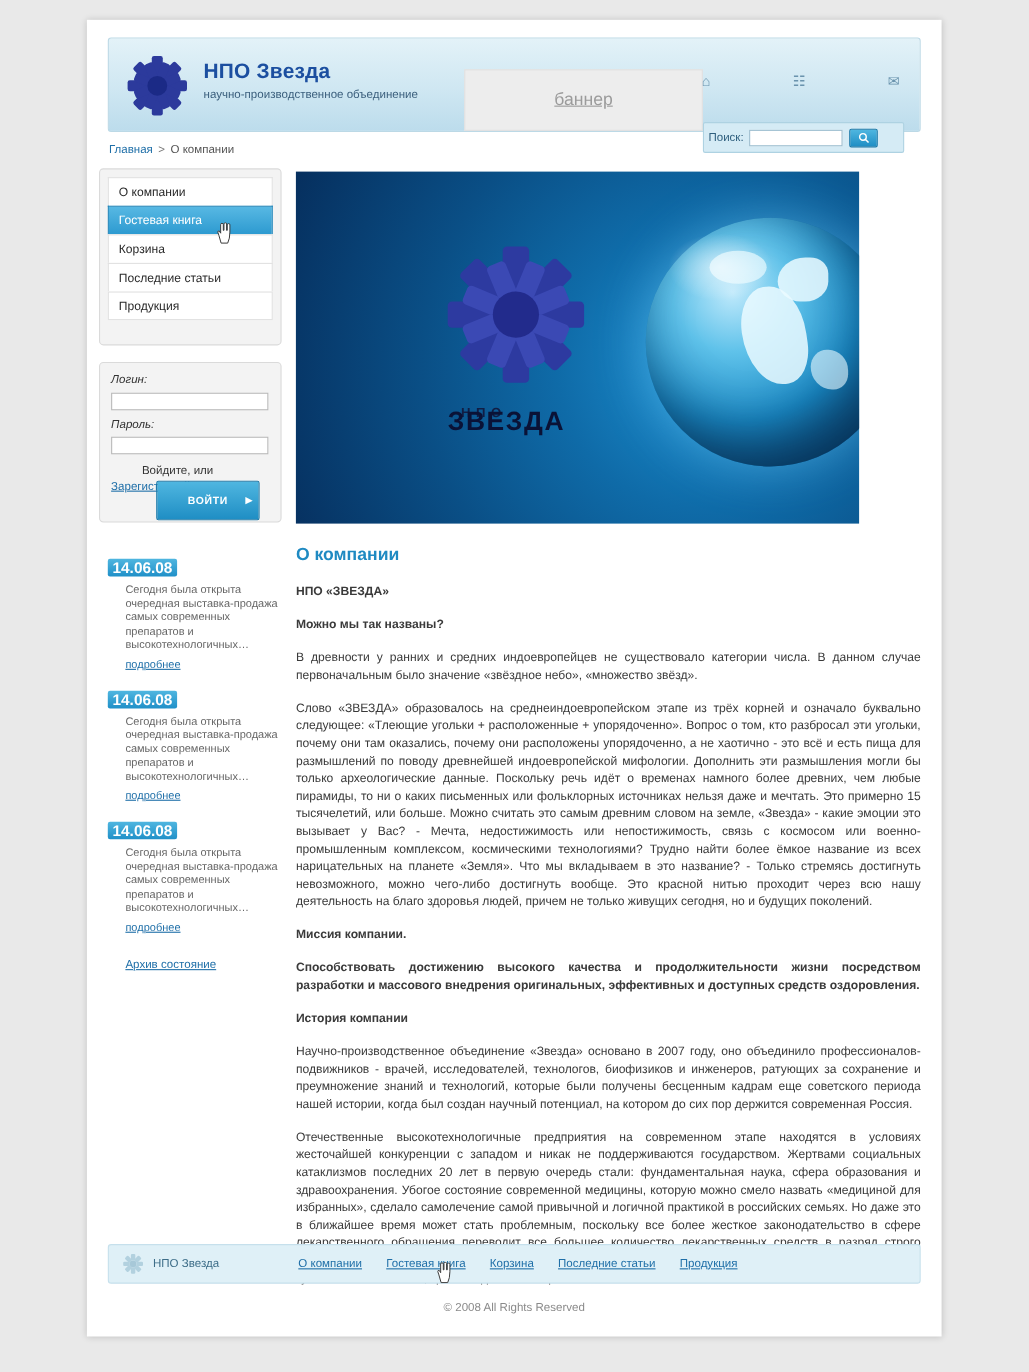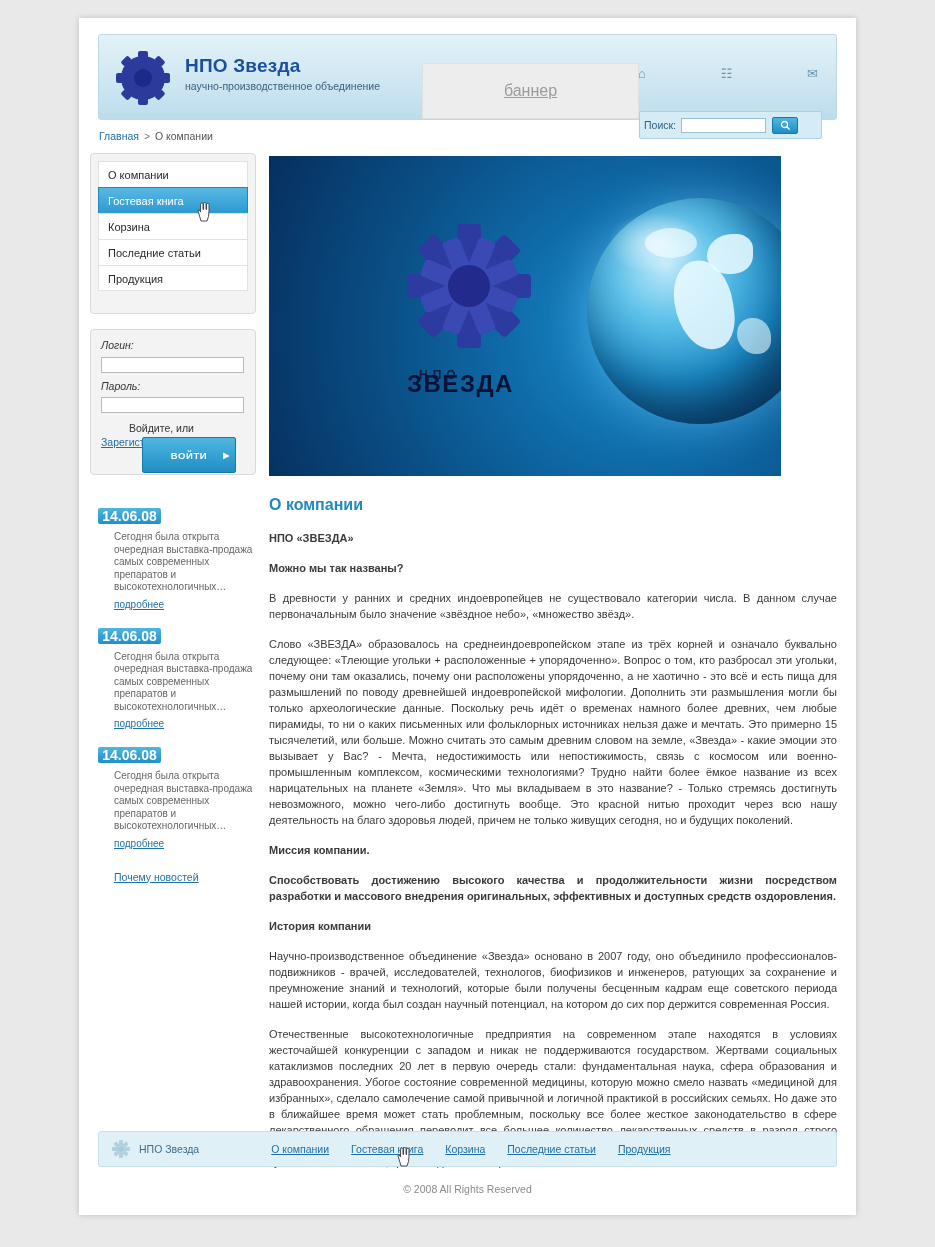--- a/index.html
+++ b/index.html
@@ -392,21 +392,21 @@
       <div class="news-item">
         <div class="news-date">14.06.08</div>
         <div class="news-text">Сегодня была открыта очередная выставка-продажа самых современных препаратов и высокотехнологичных…</div>
         <a class="news-more" href="#">подробнее</a>
       </div>
       <div class="news-item">
         <div class="news-date">14.06.08</div>
         <div class="news-text">Сегодня была открыта очередная выставка-продажа самых современных препаратов и высокотехнологичных…</div>
         <a class="news-more" href="#">подробнее</a>
       </div>
-      <a class="news-archive" href="#">Почему новостей</a>
+      <a class="news-archive" href="#">Архив состояние</a>
     </div>
 
     <div class="hero">
       <div class="hero-star">
         <svg viewBox="0 0 140 140" width="140" height="140">
           <g transform="translate(70,70)" fill="#2d3aa0">
             <g>
                 <rect x="-12" y="-62" width="24" height="42" rx="4"></rect>
               </g>
             <g transform="rotate(45)">

